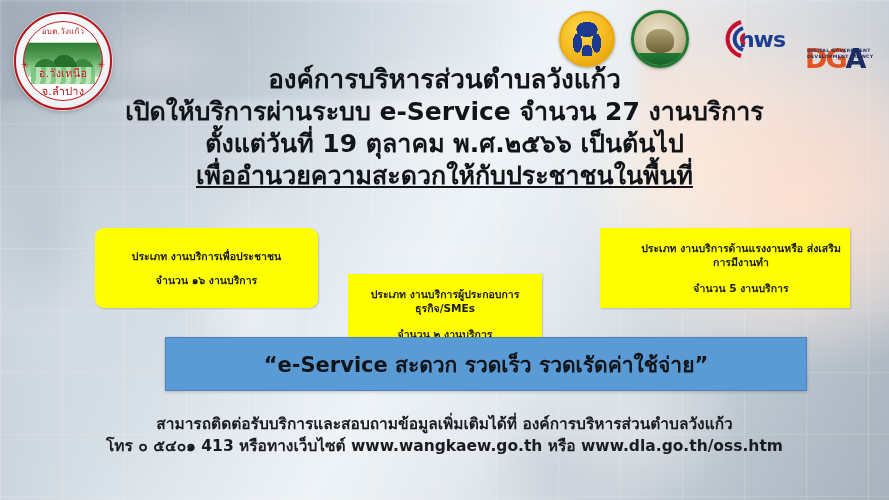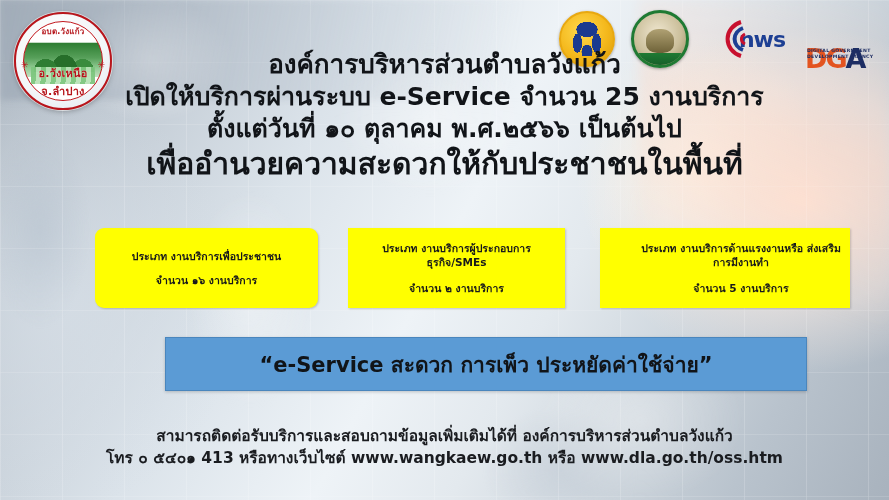--- a/index.html
+++ b/index.html
@@ -68,21 +68,21 @@
   }
   .seal-field{
     position:absolute;left:9%;bottom:20%;width:82%;height:22%;
     background:
       repeating-linear-gradient(92deg, #7ec77f 0 5px, #b9e3b8 5px 10px),
       #9ed49d;
     opacity:.95;
   }
   .seal-txt-top,.seal-txt-bot{
     position:absolute;left:0;right:0;text-align:center;color:#b5141a;
-    font-weight:bold;font-size:8px;letter-spacing:.2px;
+    font-weight:normal;font-size:8px;letter-spacing:.2px;
     font-family:"DejaVu Sans","Liberation Sans",sans-serif;text-shadow:0 0 1px #fff;
   }
   .seal-txt-top{top:11px;}
   .seal-txt-bot{bottom:8px;font-size:11px;}
   .seal-star{position:absolute;color:#b5141a;font-size:9px;}
   .seal-star.l{left:5px;top:46px;}
   .seal-star.r{right:5px;top:46px;}
 
   
   .logos{position:absolute;right:8px;top:10px;display:flex;align-items:center;gap:16px;}
@@ -137,56 +137,56 @@
     color:#1d2d63;line-height:1.35;font-family:"DejaVu Sans","Liberation Sans",sans-serif;
   }
 
   
   .headline{
     position:absolute;left:0;right:0;top:48px;text-align:center;
     font-family:"DejaVu Sans","Liberation Sans",sans-serif;
     color:#111418;font-weight:bold;
   }
   .headline div{line-height:1.28;}
-  .h1{font-size:26px;}
+  .h1{font-size:26px;margin-top:15px;}
   .h2{font-size:25px;}
   .h3{font-size:25px;}
-  .h4{font-size:30px;}
+  .h4{font-size:25px;text-decoration:underline;}
 
   
   .boxes{position:absolute;left:0;top:228px;width:889px;height:82px;}
   .ybox{
     position:absolute;top:0;height:80px;background:#ffff00;
     display:flex;flex-direction:column;align-items:center;justify-content:center;
     text-align:center;color:#18191b;font-weight:bold;
     font-family:"DejaVu Sans","Liberation Sans",sans-serif;font-size:10.5px;
     box-shadow:1px 1px 2px rgba(0,0,0,.18);
   }
   .ybox .t{line-height:1.35;padding:0 6px;}
   .ybox .n{margin-top:11px;line-height:1.3;}
   #ybox1{left:95px;width:223px;border-radius:9px;}
-  #ybox2{left:348px;width:217px;}
+  #ybox2{left:348px;width:194px;margin-top:46px;}
   #ybox3{left:600px;width:218px;padding-left:32px;}
   #ybox2 .n,#ybox3 .n{margin-top:13px;}
 
   
   .banner{
     position:absolute;left:165px;top:337px;width:640px;height:52px;
     background:#5b9bd5;border:1px solid #4a86bd;
     display:flex;align-items:center;justify-content:center;
     box-shadow:0 1px 3px rgba(0,0,0,.2);
   }
   .banner span{
     font-family:"DejaVu Sans","Liberation Sans",sans-serif;font-weight:bold;
     font-size:21px;color:#111418;
   }
 
   
   .footer{
-    position:absolute;left:0;right:0;top:425px;text-align:center;
+    position:absolute;left:0;right:0;top:413px;text-align:center;
     font-family:"DejaVu Sans","Liberation Sans",sans-serif;
     color:#1a1c20;font-weight:bold;
   }
   .footer div{line-height:1.45;font-size:15.5px;}
 </style>
 </head>
 <body>
 
 <div id="poster">
 
@@ -223,42 +223,42 @@
       </div>
       <div class="dga-sub">
         <div>DIGITAL GOVERNMENT</div>
         <div>DEVELOPMENT AGENCY</div>
       </div>
     </div>
   </div>
 
   <div class="headline">
     <div class="h1">องค์การบริหารส่วนตำบลวังแก้ว</div>
-    <div class="h2">เปิดให้บริการผ่านระบบ e-Service จำนวน 25 งานบริการ</div>
-    <div class="h3">ตั้งแต่วันที่ ๑๐ ตุลาคม พ.ศ.๒๕๖๖ เป็นต้นไป</div>
+    <div class="h2">เปิดให้บริการผ่านระบบ e-Service จำนวน 27 งานบริการ</div>
+    <div class="h3">ตั้งแต่วันที่ 19 ตุลาคม พ.ศ.๒๕๖๖ เป็นต้นไป</div>
     <div class="h4">เพื่ออำนวยความสะดวกให้กับประชาชนในพื้นที่</div>
   </div>
 
   <div class="boxes">
     <div class="ybox" id="ybox1">
       <div class="t">ประเภท งานบริการเพื่อประชาชน</div>
       <div class="n">จำนวน ๑๖ งานบริการ</div>
     </div>
     <div class="ybox" id="ybox2">
       <div class="t">ประเภท งานบริการผู้ประกอบการ ธุรกิจ/SMEs</div>
       <div class="n">จำนวน ๒ งานบริการ</div>
     </div>
     <div class="ybox" id="ybox3">
       <div class="t">ประเภท งานบริการด้านแรงงานหรือ ส่งเสริมการมีงานทำ</div>
       <div class="n">จำนวน 5 งานบริการ</div>
     </div>
   </div>
 
   <div class="banner">
-    <span>“e-Service สะดวก การเพ็ว ประหยัดค่าใช้จ่าย”</span>
+    <span>“e-Service สะดวก รวดเร็ว รวดเรัดค่าใช้จ่าย”</span>
   </div>
 
   <div class="footer">
     <div>สามารถติดต่อรับบริการและสอบถามข้อมูลเพิ่มเติมได้ที่  องค์การบริหารส่วนตำบลวังแก้ว</div>
     <div>โทร ๐ ๕๔๐๑ 413 หรือทางเว็บไซต์ www.wangkaew.go.th หรือ www.dla.go.th/oss.htm</div>
   </div>
 
 </div>
 
 </body></html>

